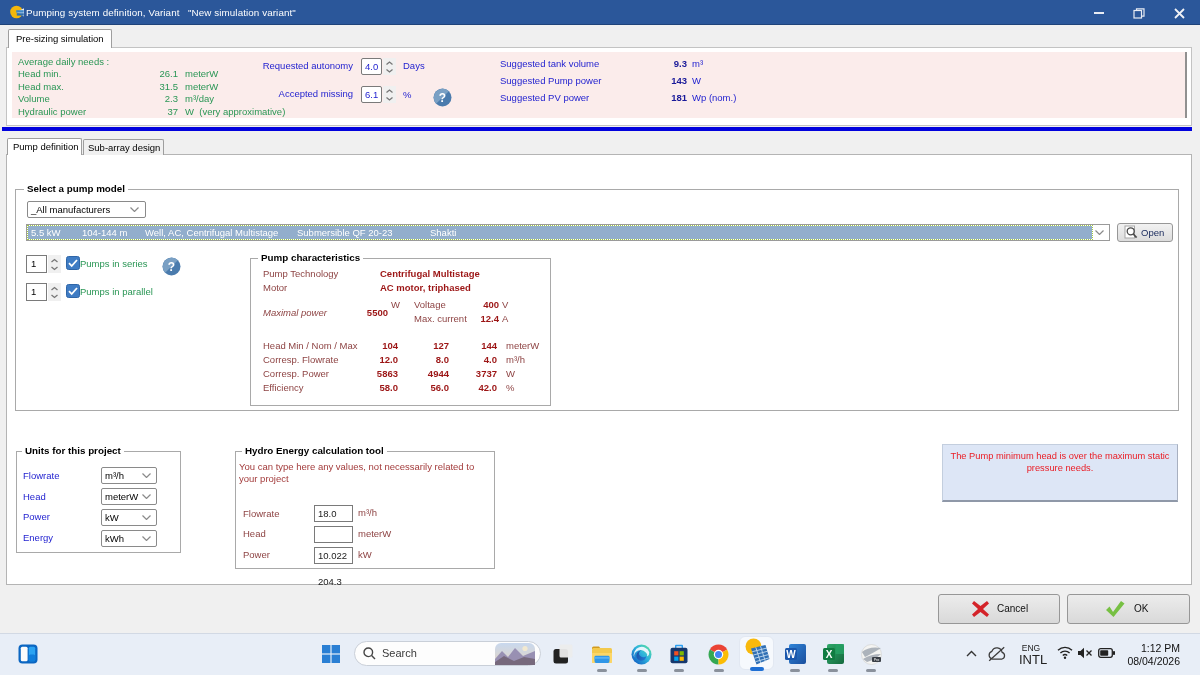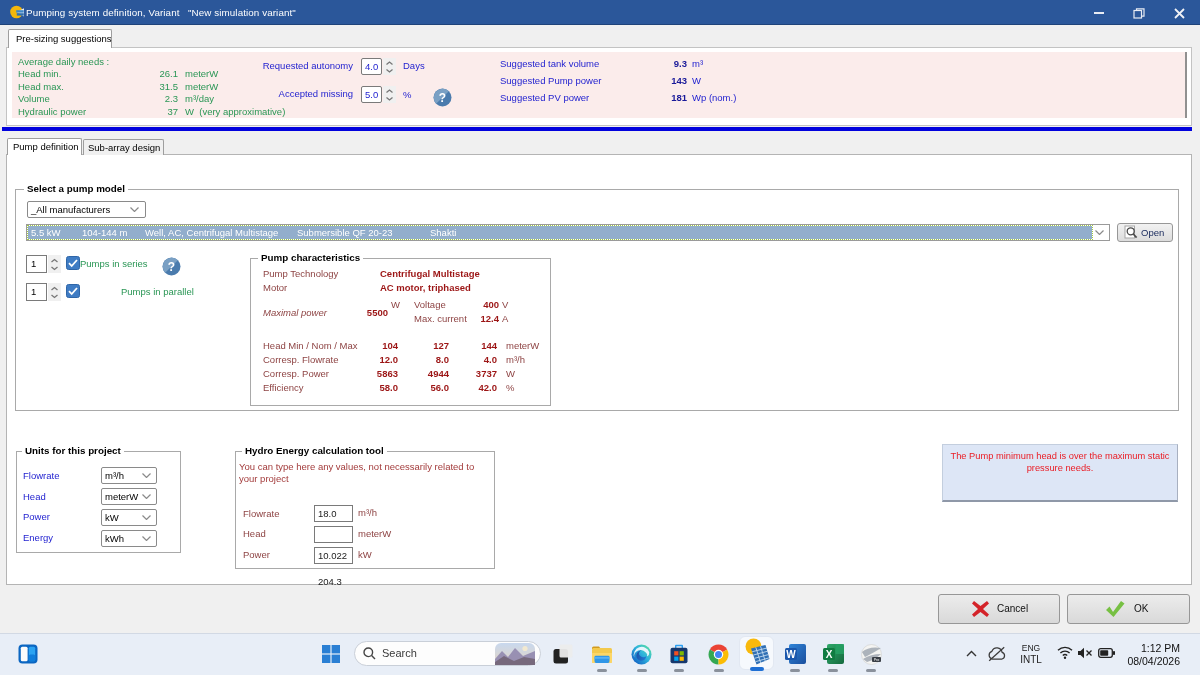--- a/index.html
+++ b/index.html
@@ -39,21 +39,21 @@
 <svg class="abs" style="left:1133px;top:8px;" width="12" height="11" viewBox="0 0 12 11">
   <rect x="1" y="2.5" width="7.5" height="7.5" fill="none" stroke="#e8ecf4" stroke-width="1.2"></rect>
   <path d="M3.5 2.5 L3.5 0.8 L11 0.8 L11 8.2 L8.6 8.2" fill="none" stroke="#e8ecf4" stroke-width="1.2"></path>
 </svg>
 <svg class="abs" style="left:1174px;top:8px;" width="11" height="11" viewBox="0 0 11 11">
   <path d="M1 1 L10 10 M10 1 L1 10" stroke="#f0f2f6" stroke-width="1.8"></path>
 </svg>
 
 <div class="abs" style="left:6px;top:47px;width:1186px;height:79px;background:#fff;border:1px solid #c3c3c3;"></div>
 <div class="abs" style="left:8px;top:29px;width:104px;height:19px;background:#fff;border:1px solid #9e9e9e;border-bottom:none;border-radius:2px 2px 0 0;"></div>
-<div class="t" style="left:16px;top:32px;">Pre-sizing suggestions</div>
+<div class="t" style="left:16px;top:32px;">Pre-sizing simulation</div>
 <div class="abs" style="left:12px;top:52px;width:1175px;height:66px;background:#fbeceb;border-right:2px solid #909090;"></div>
 
 <div class="t green" style="left:18px;top:55px;">Average daily needs :</div>
 <div class="t green" style="left:18px;top:67px;">Head min.</div>
 <div class="t green" style="left:18px;top:80px;">Head max.</div>
 <div class="t green" style="left:18px;top:92px;">Volume</div>
 <div class="t green" style="left:18px;top:105px;">Hydraulic power</div>
 <div class="t green tr" style="left:118px;top:67px;width:60px;">26.1</div>
 <div class="t green tr" style="left:118px;top:80px;width:60px;">31.5</div>
 <div class="t green tr" style="left:118px;top:92px;width:60px;text-align:right;">2.3</div>
@@ -68,21 +68,21 @@
 <div class="t blue" style="left:365px;top:60px;">4.0</div>
 <div class="abs" style="left:383px;top:58px;width:13px;height:17px;background:#f0f0f0;"></div>
 <svg class="abs" style="left:385px;top:61px;" width="9" height="12" viewBox="0 0 9 12">
     <path d="M1.5 3.5 L4.5 1 L7.5 3.5" fill="none" stroke="#777" stroke-width="1.3"></path>
     <path d="M1.5 8.5 L4.5 11 L7.5 8.5" fill="none" stroke="#777" stroke-width="1.3"></path>
   </svg>
 <div class="t blue" style="left:403px;top:59px;">Days</div>
 
 <div class="t blue tr" style="left:253px;top:87px;width:100px;">Accepted missing</div>
 <div class="inp" style="left:361px;top:86px;width:21px;height:17px;border-radius:2px;"></div>
-<div class="t blue" style="left:365px;top:88px;">5.0</div>
+<div class="t blue" style="left:365px;top:88px;">6.1</div>
 <div class="abs" style="left:383px;top:86px;width:13px;height:17px;background:#f0f0f0;"></div>
 <svg class="abs" style="left:385px;top:89px;" width="9" height="12" viewBox="0 0 9 12">
     <path d="M1.5 3.5 L4.5 1 L7.5 3.5" fill="none" stroke="#777" stroke-width="1.3"></path>
     <path d="M1.5 8.5 L4.5 11 L7.5 8.5" fill="none" stroke="#777" stroke-width="1.3"></path>
   </svg>
 <div class="t blue" style="left:403px;top:88px;">%</div>
 
 <svg class="abs" style="left:433px;top:88px;" width="19" height="19" viewBox="0 0 19 19">
   <circle cx="9.5" cy="9.5" r="9" fill="#4a7bad"></circle>
   <path d="M3.14 15.86 A9 9 0 0 1 15.86 3.14 L3.14 15.86" fill="#7aa0c4"></path>
@@ -152,21 +152,21 @@
 <div class="t" style="left:31px;top:285px;">1</div>
 <div class="abs" style="left:48px;top:283px;width:13px;height:18px;background:#f0f0f0;"></div>
 <svg class="abs" style="left:50px;top:286px;" width="9" height="13" viewBox="0 0 9 13">
     <path d="M1.5 4 L4.5 1.5 L7.5 4" fill="none" stroke="#777" stroke-width="1.3"></path>
     <path d="M1.5 9 L4.5 11.5 L7.5 9" fill="none" stroke="#777" stroke-width="1.3"></path>
   </svg>
 <svg class="abs" style="left:66px;top:284px;" width="14" height="14" viewBox="0 0 14 14">
   <rect x="0.5" y="0.5" width="13" height="13" rx="2" fill="#3f7cc4" stroke="#2f66a8"></rect>
   <path d="M3 7.2 L5.7 10 L11 4" fill="none" stroke="#fff" stroke-width="1.8"></path>
 </svg>
-<div class="t green" style="left:80px;top:285px;padding-left:41px;">Pumps in parallel</div>
+<div class="t green" style="left:80px;top:285px;">Pumps in parallel</div>
 
 <svg class="abs" style="left:162px;top:257px;" width="19" height="19" viewBox="0 0 19 19">
   <circle cx="9.5" cy="9.5" r="9" fill="#4a7bad"></circle>
   <path d="M3.14 15.86 A9 9 0 0 1 15.86 3.14 L3.14 15.86" fill="#7aa0c4"></path>
   <text x="9.5" y="13.6" font-size="12" font-weight="bold" fill="#fff" text-anchor="middle" font-family="Liberation Sans">?</text>
 </svg>
 
 <div class="gbox" style="left:250px;top:258px;width:301px;height:148px;"></div>
 <div class="gtitle" style="left:258px;top:252px;">Pump characteristics</div>
 <div class="t mar" style="left:263px;top:267px;">Pump Technology</div>
@@ -394,21 +394,21 @@
 <div class="abs" style="left:866px;top:669px;width:10px;height:3px;border-radius:2px;background:#8a919c;"></div>
 
 <svg class="abs" style="left:966px;top:650px;" width="11" height="7" viewBox="0 0 11 7">
     <path d="M1 6 L5.5 1.5 L10 6" fill="none" stroke="#333" stroke-width="1.4"></path>
   </svg>
 <svg class="abs" style="left:987px;top:646px;" width="20" height="16" viewBox="0 0 20 16">
   <path d="M5.2 13 A4 4 0 0 1 4.9 5.3 A5.3 5.3 0 0 1 15.1 6.3 A3.5 3.5 0 0 1 15 13 Z" fill="none" stroke="#3b3b3b" stroke-width="1.25"></path>
   <path d="M2.2 14.8 L17.2 1.2" stroke="#3b3b3b" stroke-width="1.25"></path>
 </svg>
 <div class="t" style="left:1019px;top:641px;width:24px;text-align:center;font-size:8.5px;color:#222;">ENG</div>
-<div class="t" style="left:1019px;top:653px;width:24px;text-align:center;font-size:10px;color:#222;">INTL</div>
+<div class="t" style="left:1019px;top:653px;width:24px;font-size:13px;color:#222;">INTL</div>
 <svg class="abs" style="left:1057px;top:646px;" width="16" height="13" viewBox="0 0 16 13">
   <path d="M1 4.2 A10 10 0 0 1 15 4.2" fill="none" stroke="#222" stroke-width="1.4"></path>
   <path d="M3.4 7 A6.6 6.6 0 0 1 12.6 7" fill="none" stroke="#222" stroke-width="1.4"></path>
   <path d="M5.8 9.6 A3.2 3.2 0 0 1 10.2 9.6" fill="none" stroke="#222" stroke-width="1.4"></path>
   <circle cx="8" cy="11.7" r="1.2" fill="#222"></circle>
 </svg>
 <svg class="abs" style="left:1077px;top:647px;" width="17" height="12" viewBox="0 0 17 12">
   <path d="M1 4 L3.5 4 L7 0.8 L7 11.2 L3.5 8 L1 8 Z" fill="#222"></path>
   <path d="M9.5 3.5 L14.5 8.5 M14.5 3.5 L9.5 8.5" stroke="#222" stroke-width="1.3"></path>
 </svg>

